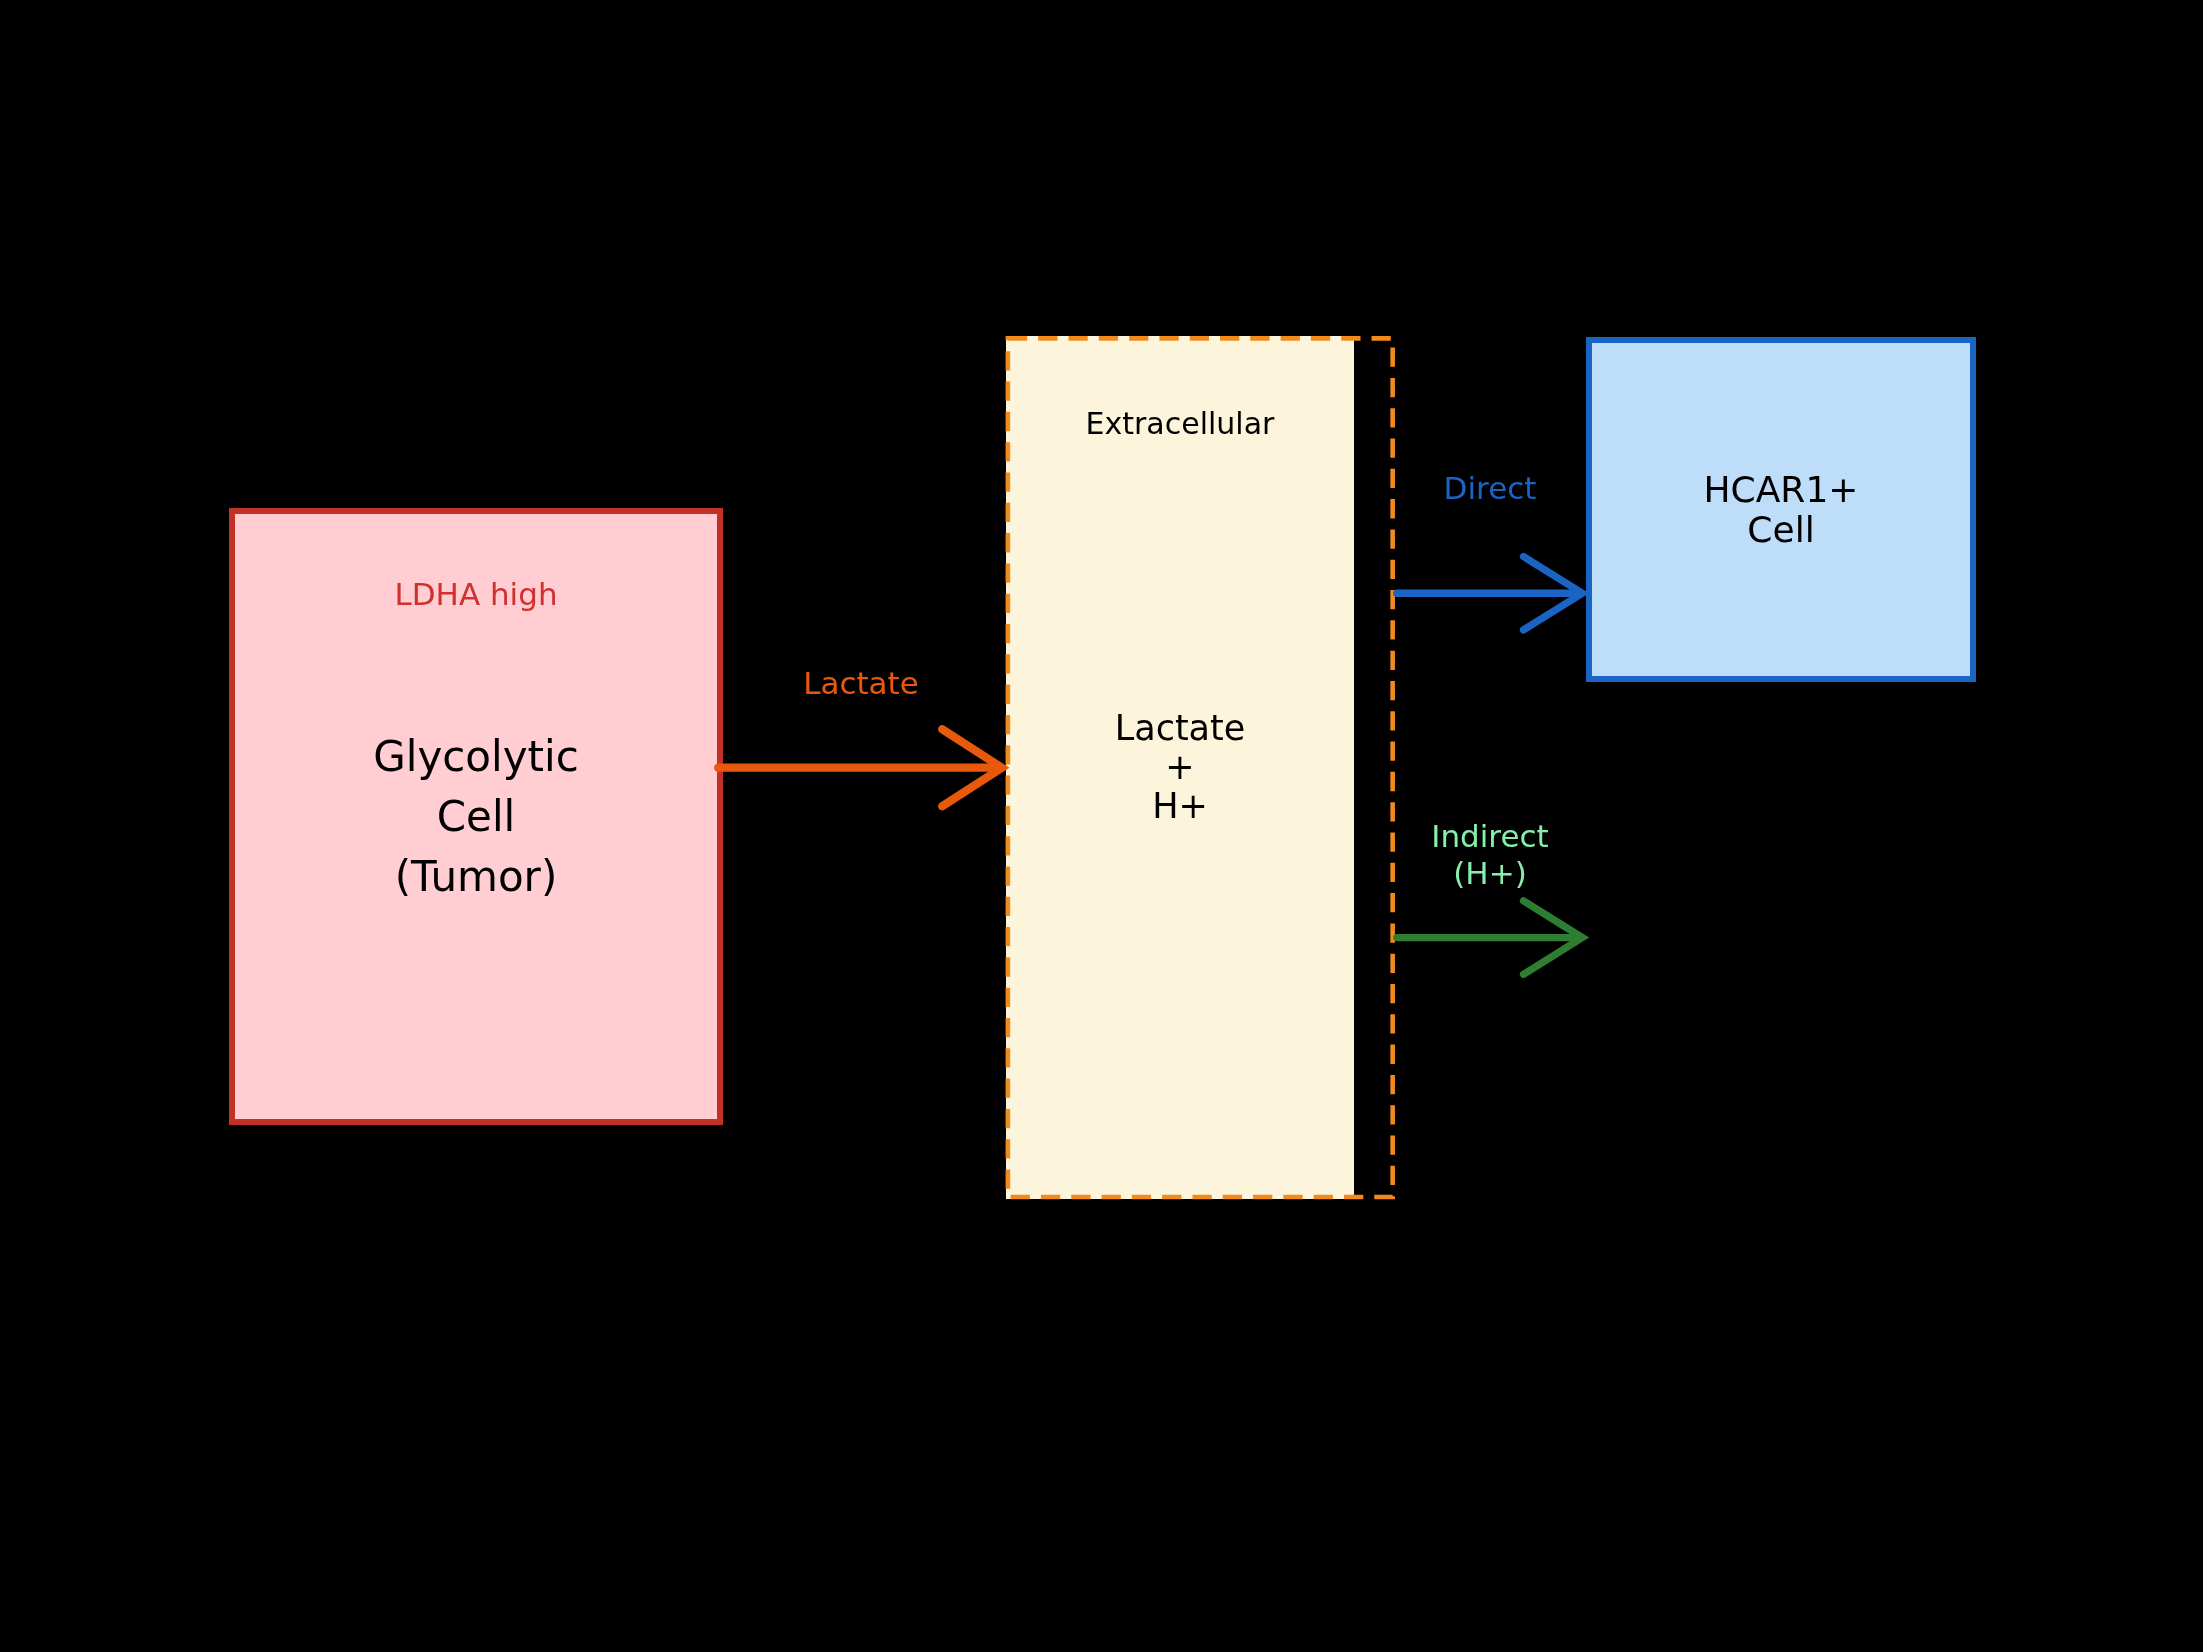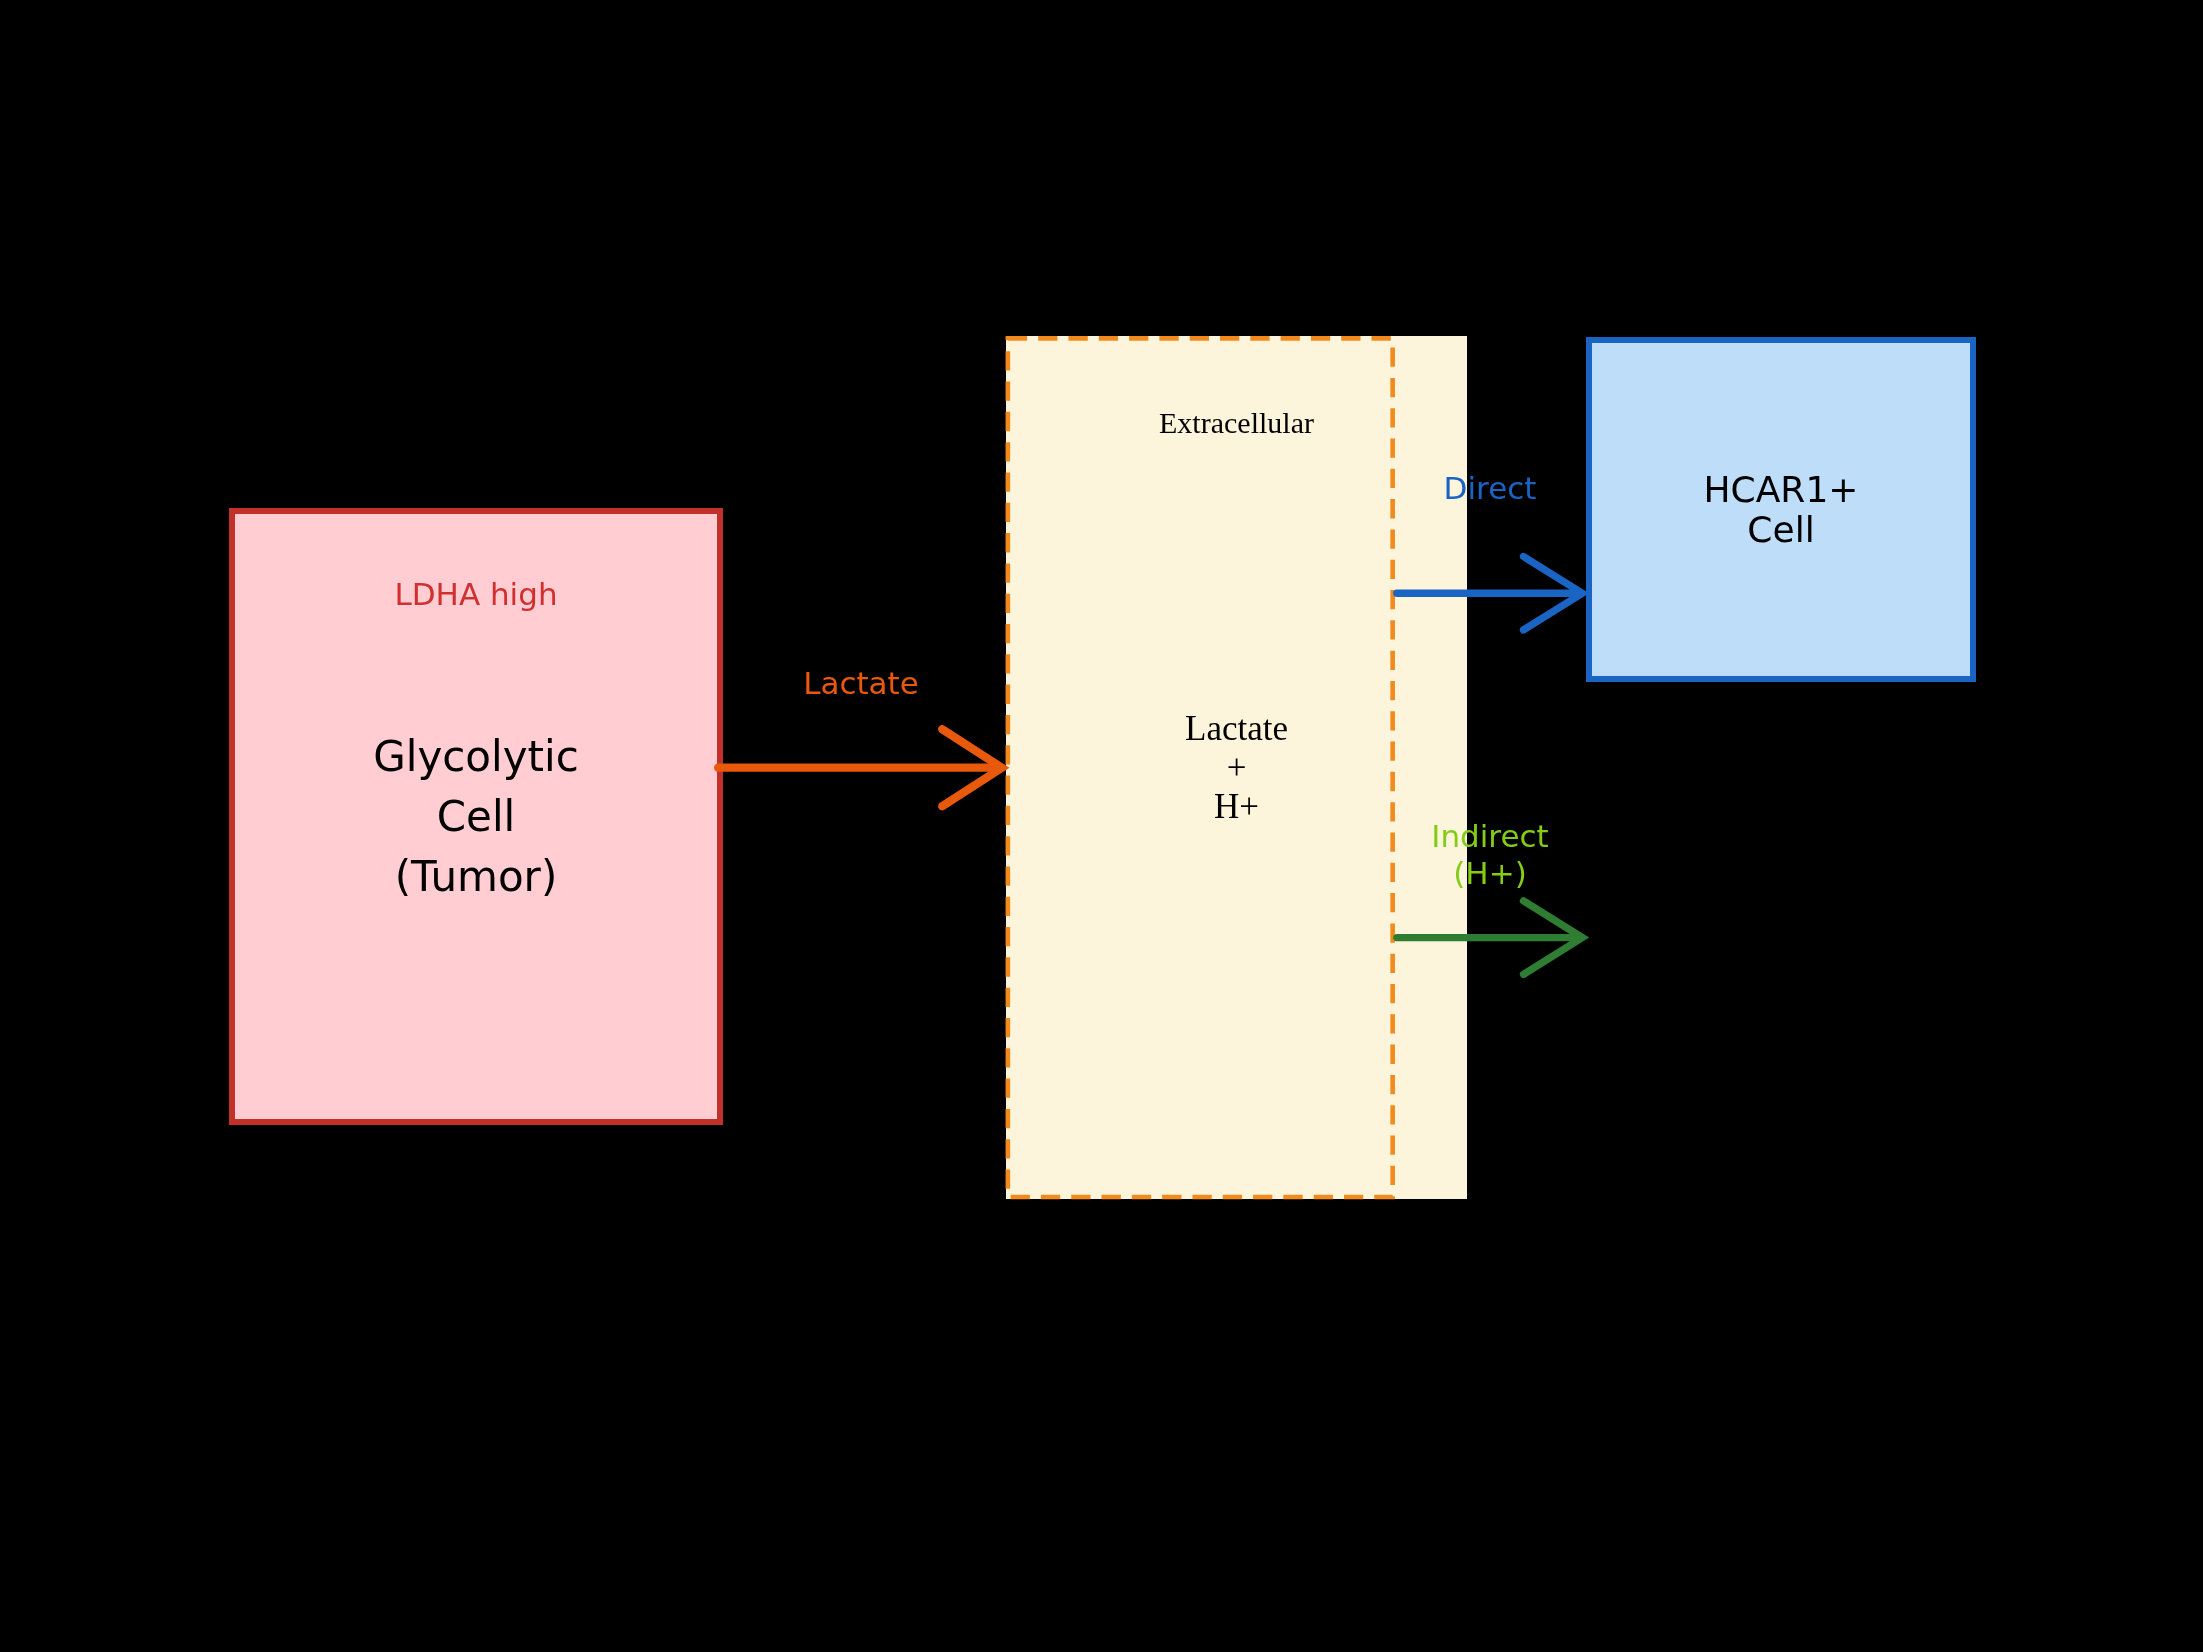--- a/index.html
+++ b/index.html
@@ -37,24 +37,23 @@
   #tumor-box .node-label { font-size: 42px; line-height: 60px; }
   #tumor-annotation {
     position: absolute;
     left: 0; top: 62px; width: 100%;
     text-align: center;
     font-size: 31px;
     color: #D03030;
   }
   
   #extracellular-box {
-    left: 1006px; top: 336px; width: 461px; height: 863px;
+    left: 1006px; top: 336px; width: 348px; height: 863px;
     background: #FCF5DC;
     border: none; 
-    font-family: Liberation Serif, serif;
   }
   #extracellular-box .node-label { font-size: 35px; line-height: 39px; }
   #extracellular-title {
     position: absolute;
     left: 0; top: 70px; width: 100%;
     text-align: center;
     font-size: 30px;
     color: #000000;
   }
   
@@ -77,21 +76,21 @@
     position: absolute;
     width: 294px;
     text-align: center;
     white-space: pre-line;
     z-index: 3;
     font-size: 31px;
     line-height: 37px;
   }
   #lactate-label { left: 714px;  top: 665px;  color: #E8590C; }
   #direct-label  { left: 1343px; top: 470px;  color: #1A64C4; }
-  #indirect-label{ left: 1343px; top: 818px;  color: #84cc16; }
+  #indirect-label{ left: 1343px; top: 818px;  color: #86efac; }
 
   
   #overlay {
     position: absolute;
     left: 0; top: 0;
     width: 2204px; height: 1653px;
     z-index: 2;
     pointer-events: none;
   }
 </style>

